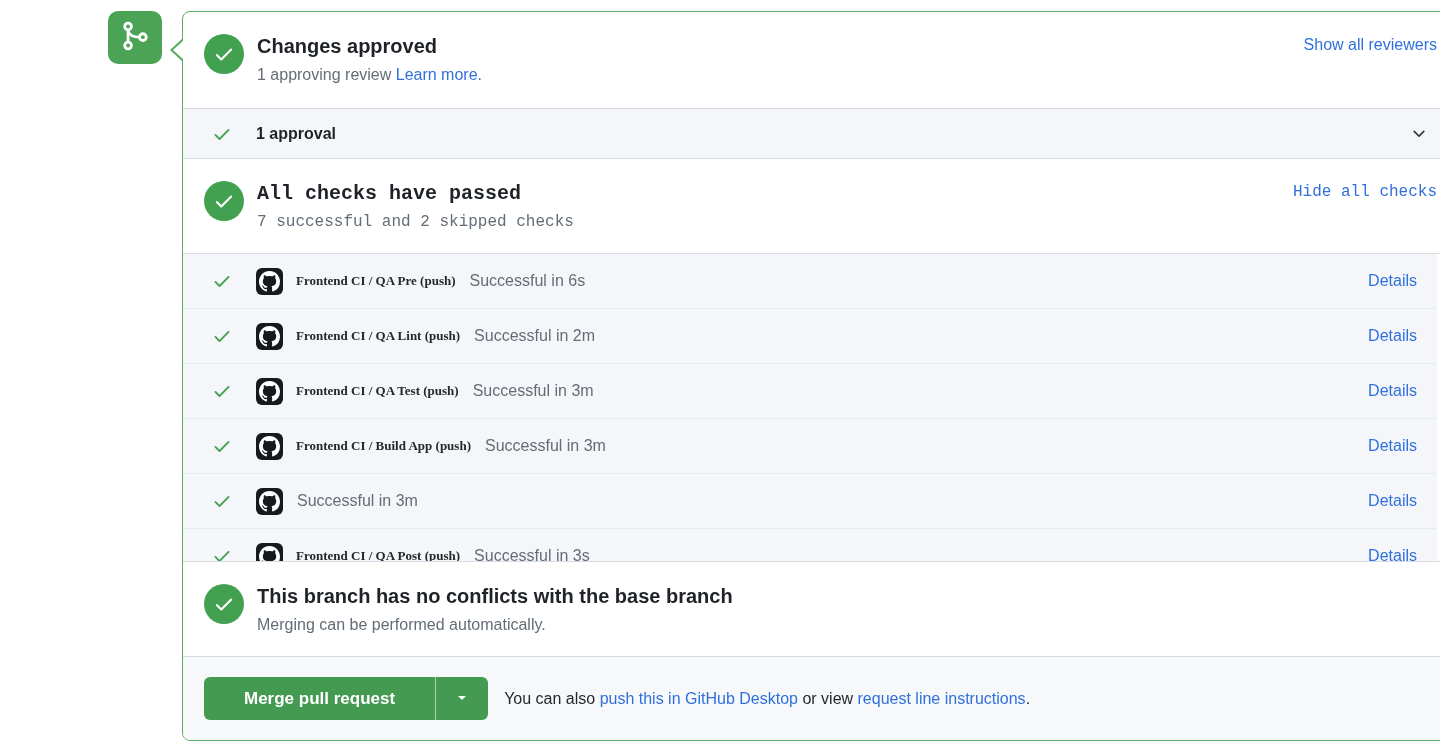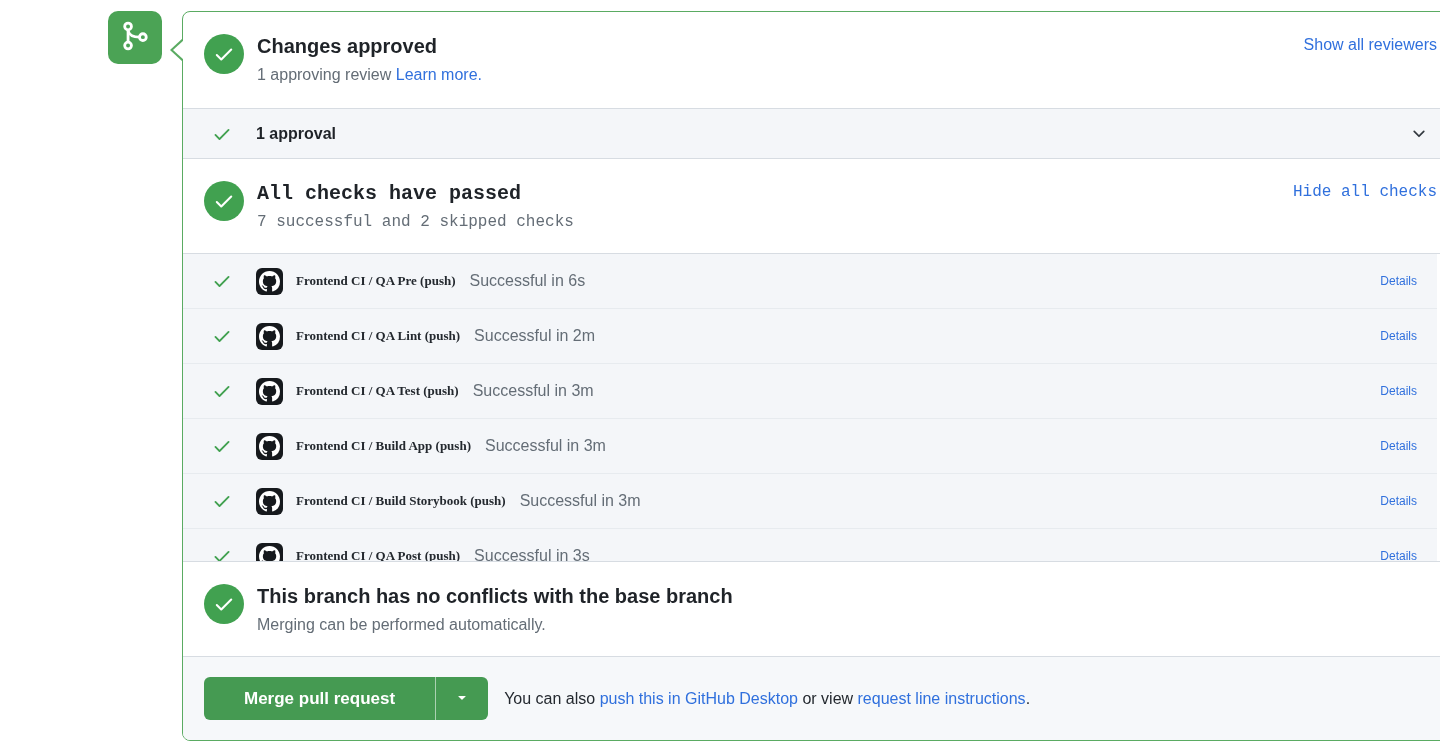--- a/index.html
+++ b/index.html
@@ -75,21 +75,21 @@
     padding:0 20px 0 29px;margin-right:21px;
     background:var(--row-bg);border-bottom:1px solid var(--row-border);
   }
   .check-icon{flex:none;display:flex;color:var(--green-icon);}
   .gh-avatar{
     flex:none;width:27px;height:27px;margin-left:24px;border-radius:6px;
     background:#16191d;display:flex;align-items:center;justify-content:center;
   }
   .check-name{font-size:13px;font-weight:700;margin-left:13px;color:#24292f;white-space:nowrap;font-family:Liberation Serif, serif;}
   .check-status{font-size:16px;color:var(--muted);margin-left:14px;white-space:nowrap;}
-  .check-details{margin-left:auto;font-size:12px;}
+  .check-details{margin-left:auto;font-size:16px;}
   .scroll-thumb{
     position:absolute;right:4px;top:6px;width:11px;height:180px;
     border-radius:6px;background:#bcbec2;
   }
 
   
   .merge-footer{
     flex:1;background:var(--footer-bg);border-top:1px solid var(--sec-border);
     border-radius:0 0 7px 7px;display:flex;align-items:center;padding:0 21px;
   }
@@ -230,21 +230,20 @@
     <span class="check-icon">
       <svg width="20" height="20" viewBox="0 0 16 16" fill="currentColor">
         <path d="M13.78 4.22a.75.75 0 0 1 0 1.06l-7.25 7.25a.75.75 0 0 1-1.06 0L2.22 9.28a.751.751 0 0 1 .018-1.042.751.751 0 0 1 1.042-.018L6 10.94l6.72-6.72a.75.75 0 0 1 1.06 0Z"></path>
       </svg>
     </span>
     <span class="gh-avatar">
       <svg width="21" height="21" viewBox="0 0 16 16" fill="#ffffff">
         <path d="M8 0C3.58 0 0 3.58 0 8c0 3.54 2.29 6.53 5.47 7.59.4.07.55-.17.55-.38 0-.19-.01-.82-.01-1.49-2.01.37-2.53-.49-2.69-.94-.09-.23-.48-.94-.82-1.13-.28-.15-.68-.52-.01-.53.63-.01 1.08.58 1.23.82.72 1.21 1.87.87 2.33.66.07-.52.28-.87.51-1.07-1.78-.2-3.64-.89-3.64-3.95 0-.87.31-1.59.82-2.15-.08-.2-.36-1.02.08-2.12 0 0 .67-.21 2.2.82.64-.18 1.32-.27 2-.27.68 0 1.36.09 2 .27 1.53-1.04 2.2-.82 2.2-.82.44 1.1.16 1.92.08 2.12.51.56.82 1.27.82 2.15 0 3.07-1.87 3.75-3.65 3.95.29.25.54.73.54 1.48 0 1.07-.01 1.93-.01 2.2 0 .21.15.46.55.38A8.013 8.013 0 0 0 16 8c0-4.42-3.58-8-8-8Z"></path>
       </svg>
     </span>
-    <span class="check-name">Frontend CI / Build Storybook (push)</span>
     <span class="check-status">Successful in 3m</span>
     <a href="#" class="check-details">Details</a>
   </div>
       <div class="check-row">
     <span class="check-icon">
       <svg width="20" height="20" viewBox="0 0 16 16" fill="currentColor">
         <path d="M13.78 4.22a.75.75 0 0 1 0 1.06l-7.25 7.25a.75.75 0 0 1-1.06 0L2.22 9.28a.751.751 0 0 1 .018-1.042.751.751 0 0 1 1.042-.018L6 10.94l6.72-6.72a.75.75 0 0 1 1.06 0Z"></path>
       </svg>
     </span>
     <span class="gh-avatar">

